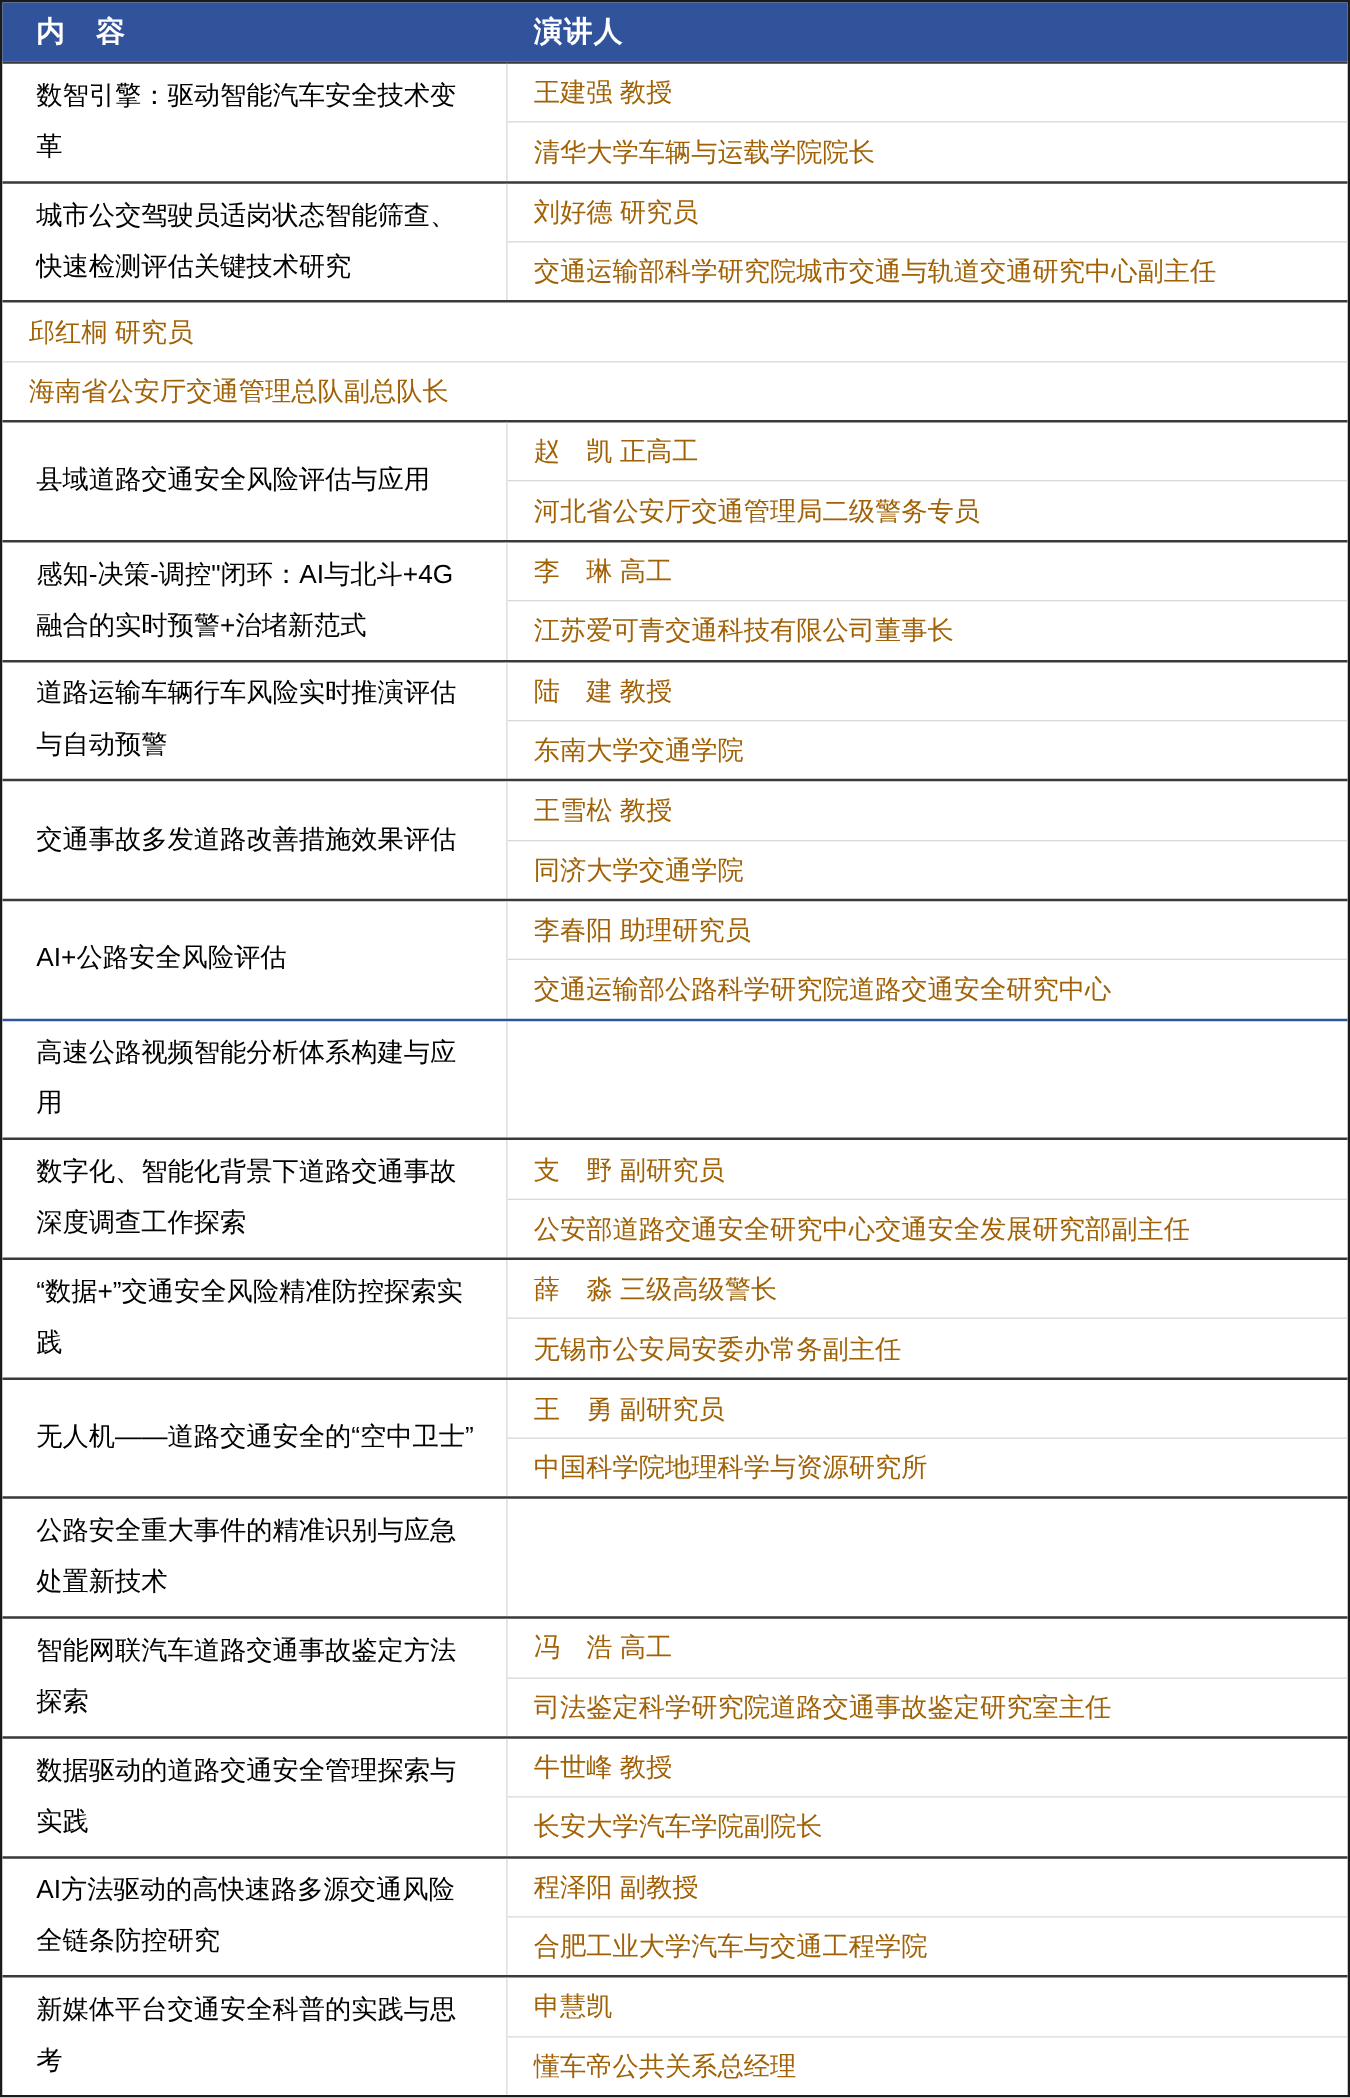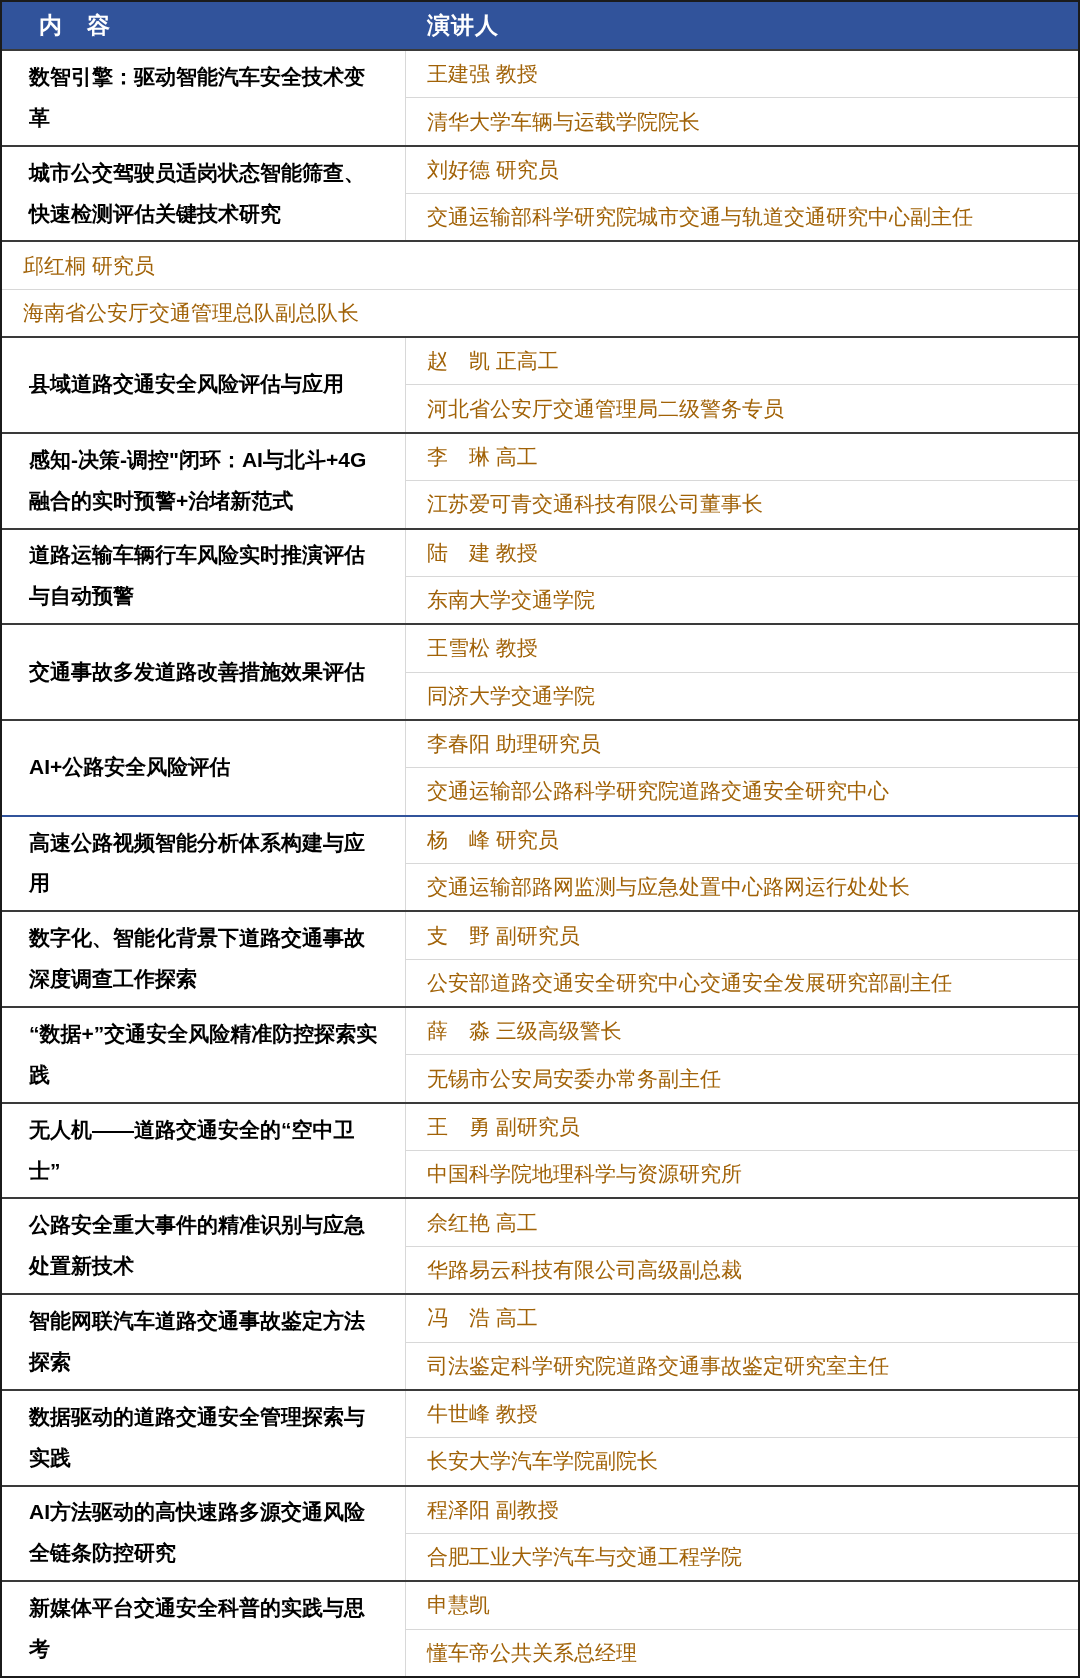--- a/index.html
+++ b/index.html
@@ -22,37 +22,37 @@
     height:47px;
     flex:0 0 47px;
     background:#31539B;
     color:#ffffff;
     font-weight:bold;
     font-size:23px;
     align-items:center;
     letter-spacing:1px;
   }
   .header-cell{box-sizing:border-box;}
-  .header-cell.content{width:404px;padding-left:37px;}
+  .header-cell.content{width:404px;padding-left:27px;}
   .header-cell.speaker{flex:1;padding-left:21px;}
   .rows{flex:1;display:flex;flex-direction:column;}
   .row{
     flex:1;
     display:flex;
     border-top:2px solid #3a3a3a;
     background:#ffffff;
   }
   .row.accent-top{border-top-color:#31539B;}
   .topic-cell{
     width:404px;
     box-sizing:border-box;
     display:flex;
     align-items:center;
     padding:0 22px 0 27px;
-    font-weight:bold;
+    font-weight:normal;
     font-size:21px;
     line-height:1.95;
     color:#000000;
     border-right:1px solid #d8d8d8;
   }
   .right-col{flex:1;display:flex;flex-direction:column;}
   .speaker-name,.speaker-affiliation{
     flex:1;
     display:flex;
     align-items:center;
@@ -121,24 +121,20 @@
       </div>
       <div class="row">
         <div class="topic-cell">AI+公路安全风险评估</div>
         <div class="right-col">
           <div class="speaker-name">李春阳 助理研究员</div>
           <div class="speaker-affiliation">交通运输部公路科学研究院道路交通安全研究中心</div>
         </div>
       </div>
       <div class="row accent-top">
         <div class="topic-cell">高速公路视频智能分析体系构建与应用</div>
-        <div class="right-col">
-          <div class="speaker-name">杨　峰 研究员</div>
-          <div class="speaker-affiliation">交通运输部路网监测与应急处置中心路网运行处处长</div>
-        </div>
       </div>
       <div class="row">
         <div class="topic-cell">数字化、智能化背景下道路交通事故深度调查工作探索</div>
         <div class="right-col">
           <div class="speaker-name">支　野 副研究员</div>
           <div class="speaker-affiliation">公安部道路交通安全研究中心交通安全发展研究部副主任</div>
         </div>
       </div>
       <div class="row">
         <div class="topic-cell">“数据+”交通安全风险精准防控探索实践</div>
@@ -149,24 +145,20 @@
       </div>
       <div class="row">
         <div class="topic-cell">无人机——道路交通安全的“空中卫士”</div>
         <div class="right-col">
           <div class="speaker-name">王　勇 副研究员</div>
           <div class="speaker-affiliation">中国科学院地理科学与资源研究所</div>
         </div>
       </div>
       <div class="row">
         <div class="topic-cell">公路安全重大事件的精准识别与应急处置新技术</div>
-        <div class="right-col">
-          <div class="speaker-name">佘红艳 高工</div>
-          <div class="speaker-affiliation">华路易云科技有限公司高级副总裁</div>
-        </div>
       </div>
       <div class="row">
         <div class="topic-cell">智能网联汽车道路交通事故鉴定方法探索</div>
         <div class="right-col">
           <div class="speaker-name">冯　浩 高工</div>
           <div class="speaker-affiliation">司法鉴定科学研究院道路交通事故鉴定研究室主任</div>
         </div>
       </div>
       <div class="row">
         <div class="topic-cell">数据驱动的道路交通安全管理探索与实践</div>

